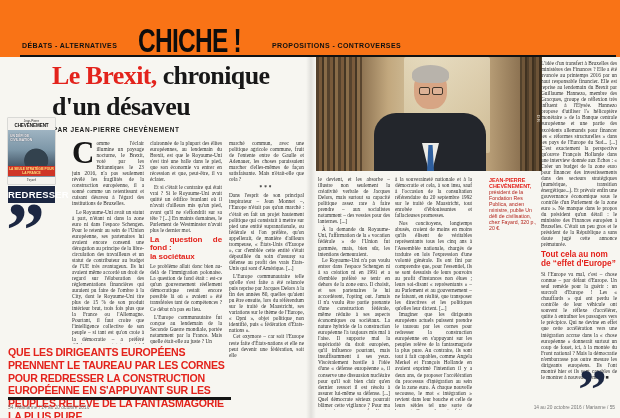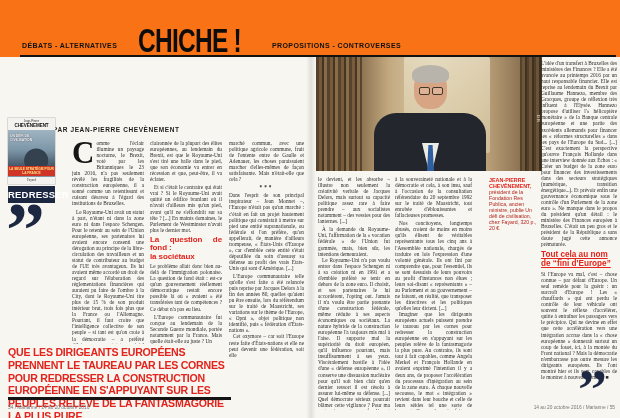--- a/index.html
+++ b/index.html
@@ -106,37 +106,42 @@
   
   .cA{left:318px;top:176px;width:72px;height:234px;}
   .cB{left:395px;top:176px;width:77px;height:234px;}
   .caption{position:absolute;left:489px;top:177px;width:48px;
      font:400 5.2px/6px "Liberation Sans",sans-serif;color:#b3241c;}
   .caption .cname{font:700 5.4px/6.2px "Liberation Sans",sans-serif;color:#e3231c;display:block;}
 
   
   .sidebar{left:541px;top:60px;width:76px;height:350px;}
   .sbhead{font:700 8.2px/8.8px "Liberation Sans",sans-serif;color:#e3231c;margin:4px 0 2px 0;}
-  .sbhead span{display:block;text-decoration:underline;}
+  .sbhead span{display:block;}
   .endquote{position:absolute;left:578px;top:368px;font:700 58px/44px "Liberation Serif",serif;
      color:#1c2742;letter-spacing:-3px;}
 </style>
 </head>
 <body>
 
 <div id="spread">
 
   <div class="header">
     <span class="kicker kl">DÉBATS - ALTERNATIVES</span>
     <span class="masthead">CHICHE !</span>
     <span class="kicker kr">PROPOSITIONS - CONTROVERSES</span>
   </div>
   <div class="hrule"></div>
   <div class="gutter"></div>
 
+  <div class="title">
+    <span class="red">Le Brexit,</span>
+    <span>chronique</span><br>
+    <span>d'un désaveu</span>
+  </div>
   <div class="byline">PAR JEAN-PIERRE CHEVÈNEMENT</div>
 
   <div class="rail">
     <div class="cover">
       <div class="ctop">
         <span class="cauthor">Jean-Pierre</span>
         <span class="cname">CHEVÈNEMENT</span>
       </div>
       <div class="cphoto"></div>
       <div class="ctitle">UN DÉFI DE CIVILISATION</div>
@@ -205,19 +210,19 @@
   <div class="caption">
     <span class="cname">JEAN-PIERRE</span>
     <span class="cname">CHEVÈNEMENT,</span>
     <span>président de la Fondation Res Publica, ancien ministre, publie Un défi de civilisation, chez Fayard, 320 p., 20 €.</span>
   </div>
 
   <div class="col sidebar">
     <p>L'idée d'un transfert à Bruxelles des ministères des Finances ? Elle a été avancée au printemps 2016 par un haut responsable financier. Elle est reprise au lendemain du Brexit par Guillaume Hannezo, membre des Gracques, groupe de réflexion très influent à l'Élysée. Hannezo propose d'utiliser l'« hélicoptère monétaire » de la Banque centrale européenne et une partie des excédents allemands pour financer les « réformes structurelles » dans les pays de l'Europe du Sud... [...] C'est exactement la perspective qu'ouvre François Hollande dans une interview donnée aux Échos : « Créer un budget de la zone euro pour financer des investissements dans des secteurs stratégiques (numérique, transition énergétique...). Et prévoir enfin une gouvernance économique sous le contrôle d'un Parlement de la zone euro ». Ne manque dans le propos du président qu'un détail : le ministère des Finances européen à Bruxelles. C'était un peu gros et le président de la République a sans doute jugé cette annonce prématurée.</p>
     <div class="sbhead">
       <span>Tout cela au nom</span>
-      <span>de “fini d'Europe”</span>
+      <span>de “effet d'Europe”</span>
     </div>
     <p>Si l'Europe va mal, c'est – chose connue – par défaut d'Europe. Un seul remède pour la guérir : un surcroît d'Europe ! Les « chauffards » qui ont perdu le contrôle de leur véhicule ont souvent le réflexe d'accélérer, quitte à entraîner les passagers vers le précipice. Qui ne devine en effet que cette accélération vers une intégration accrue dans la « chose européenne » donnerait surtout un coup de fouet, ici, à la montée du Front national ? Mais la démocratie n'embarrasse pas outre mesure les dirigeants européens. Ils l'ont montré hier et ils sont capables de le montrer à nouveau demain. ■</p>
   </div>
   <div class="endquote">”</div>
 
 </div>
 
 </body></html>

